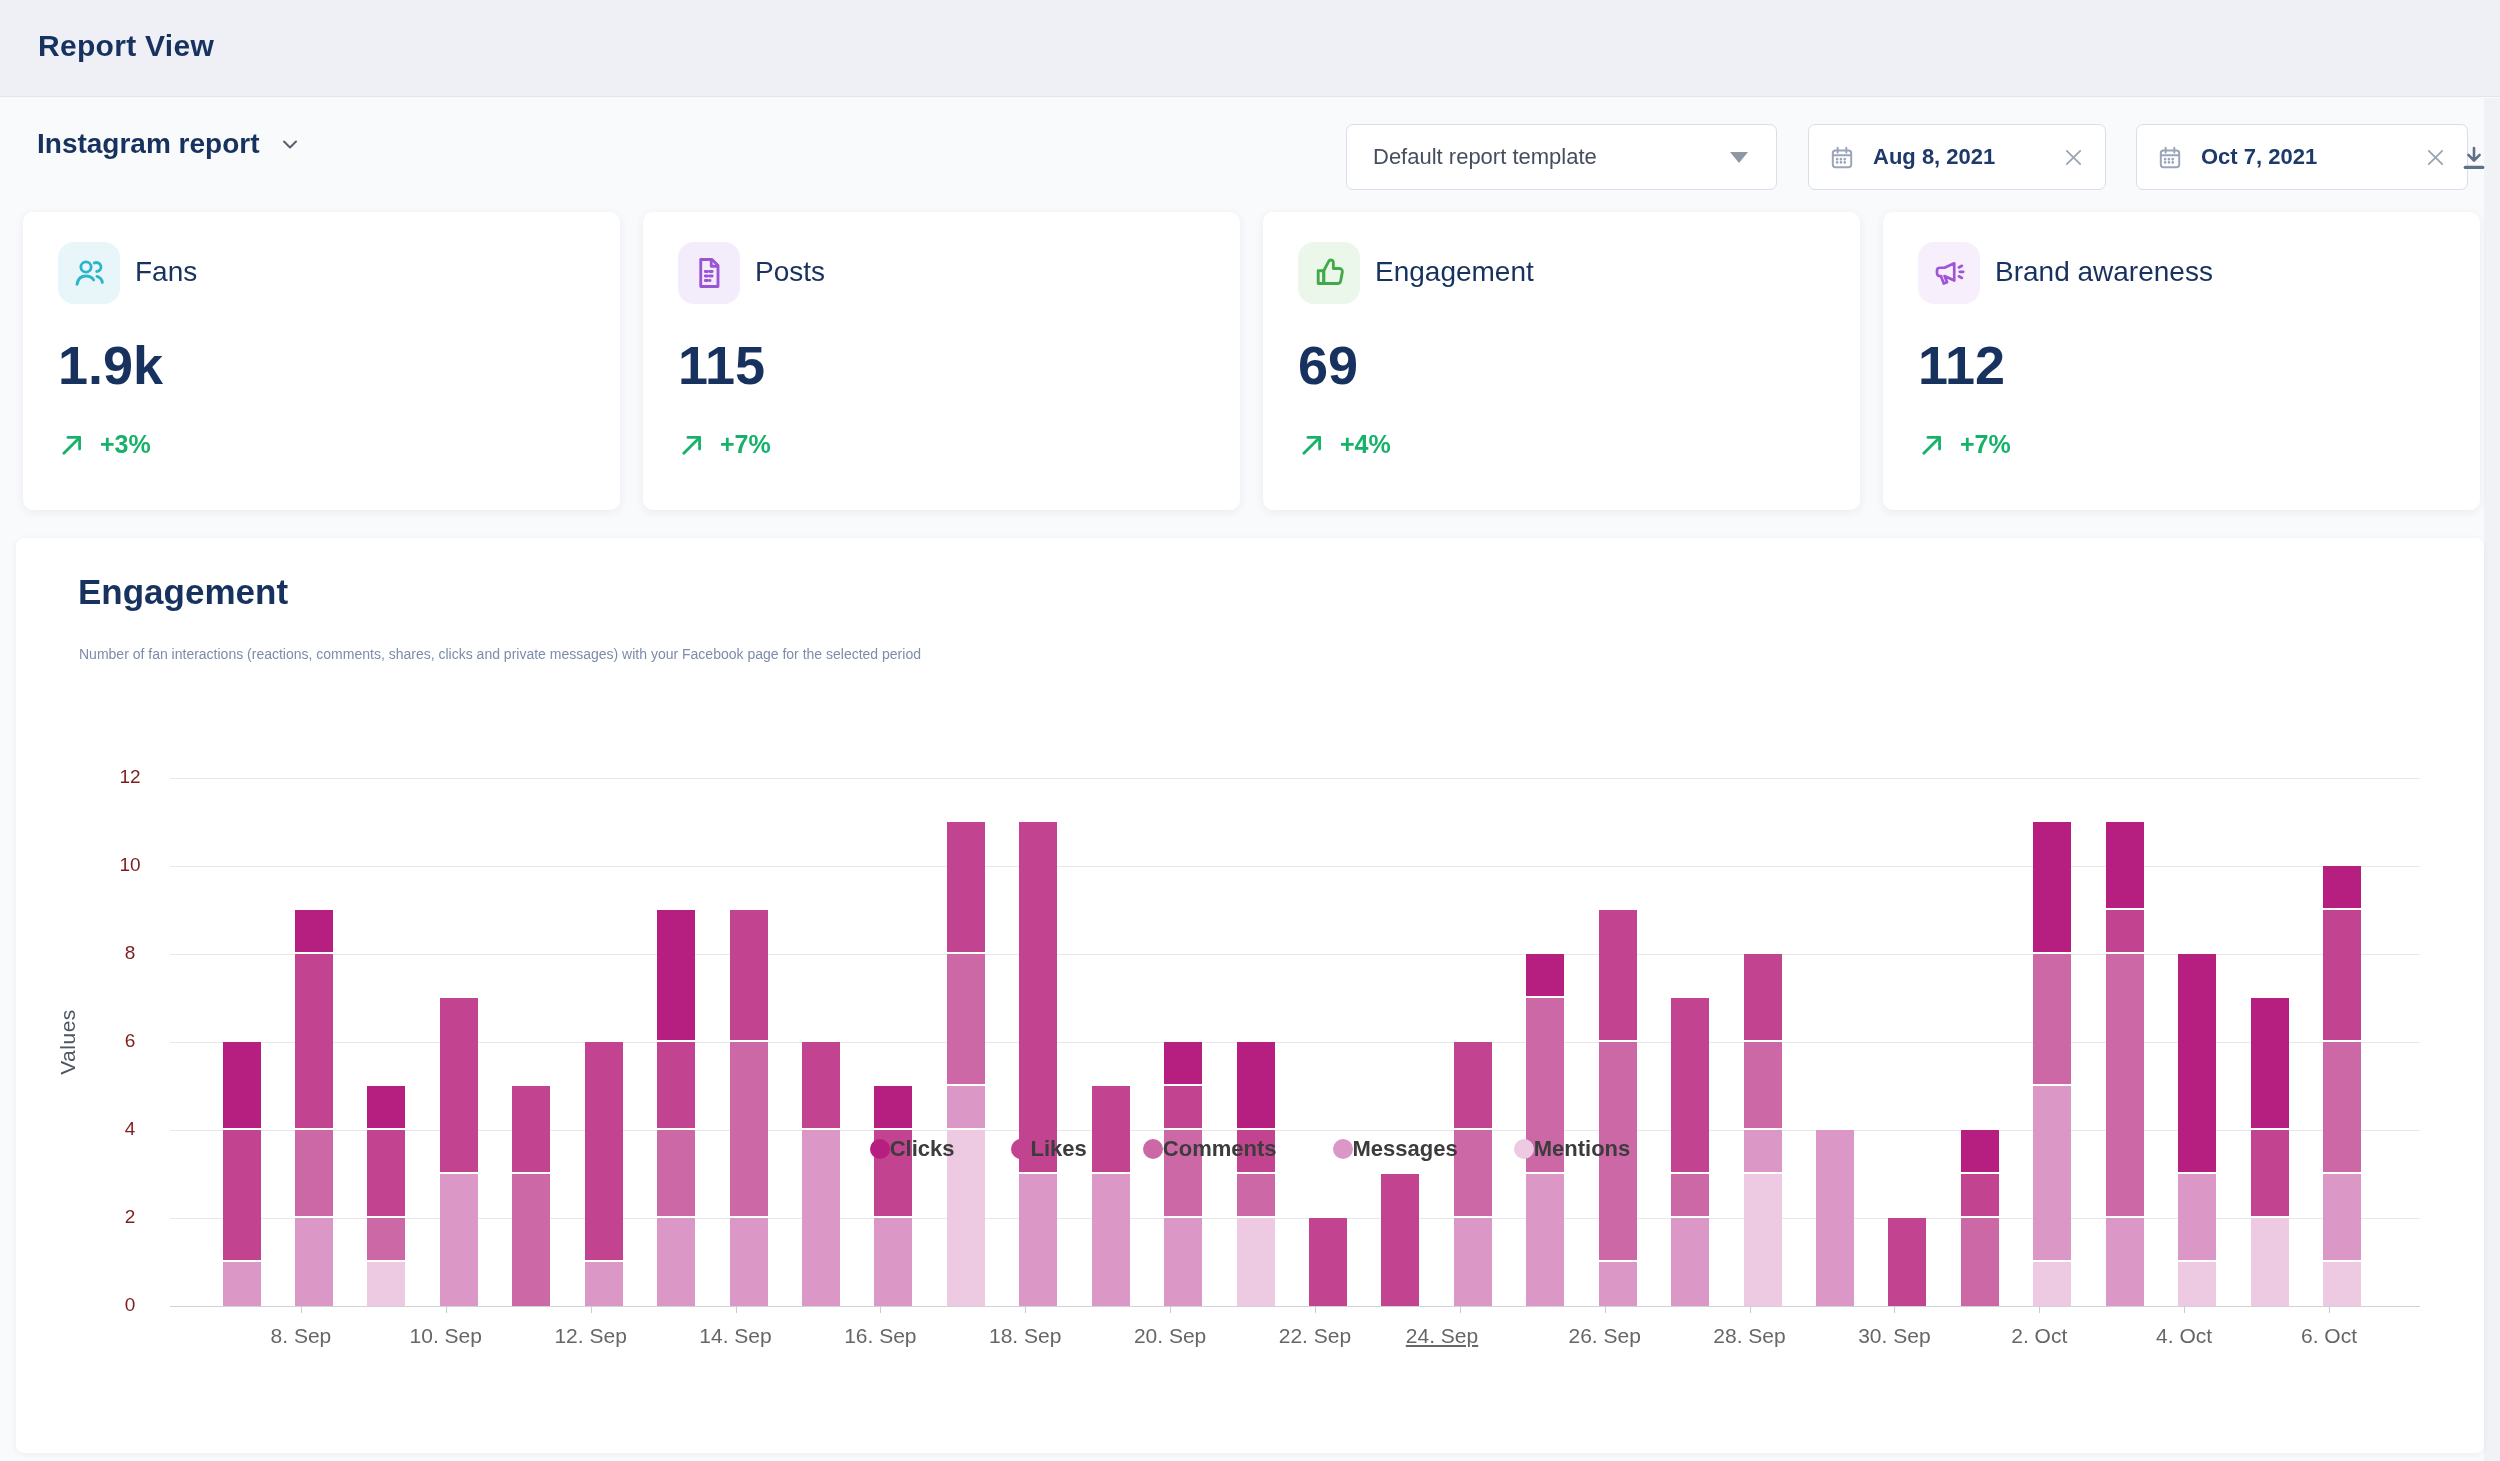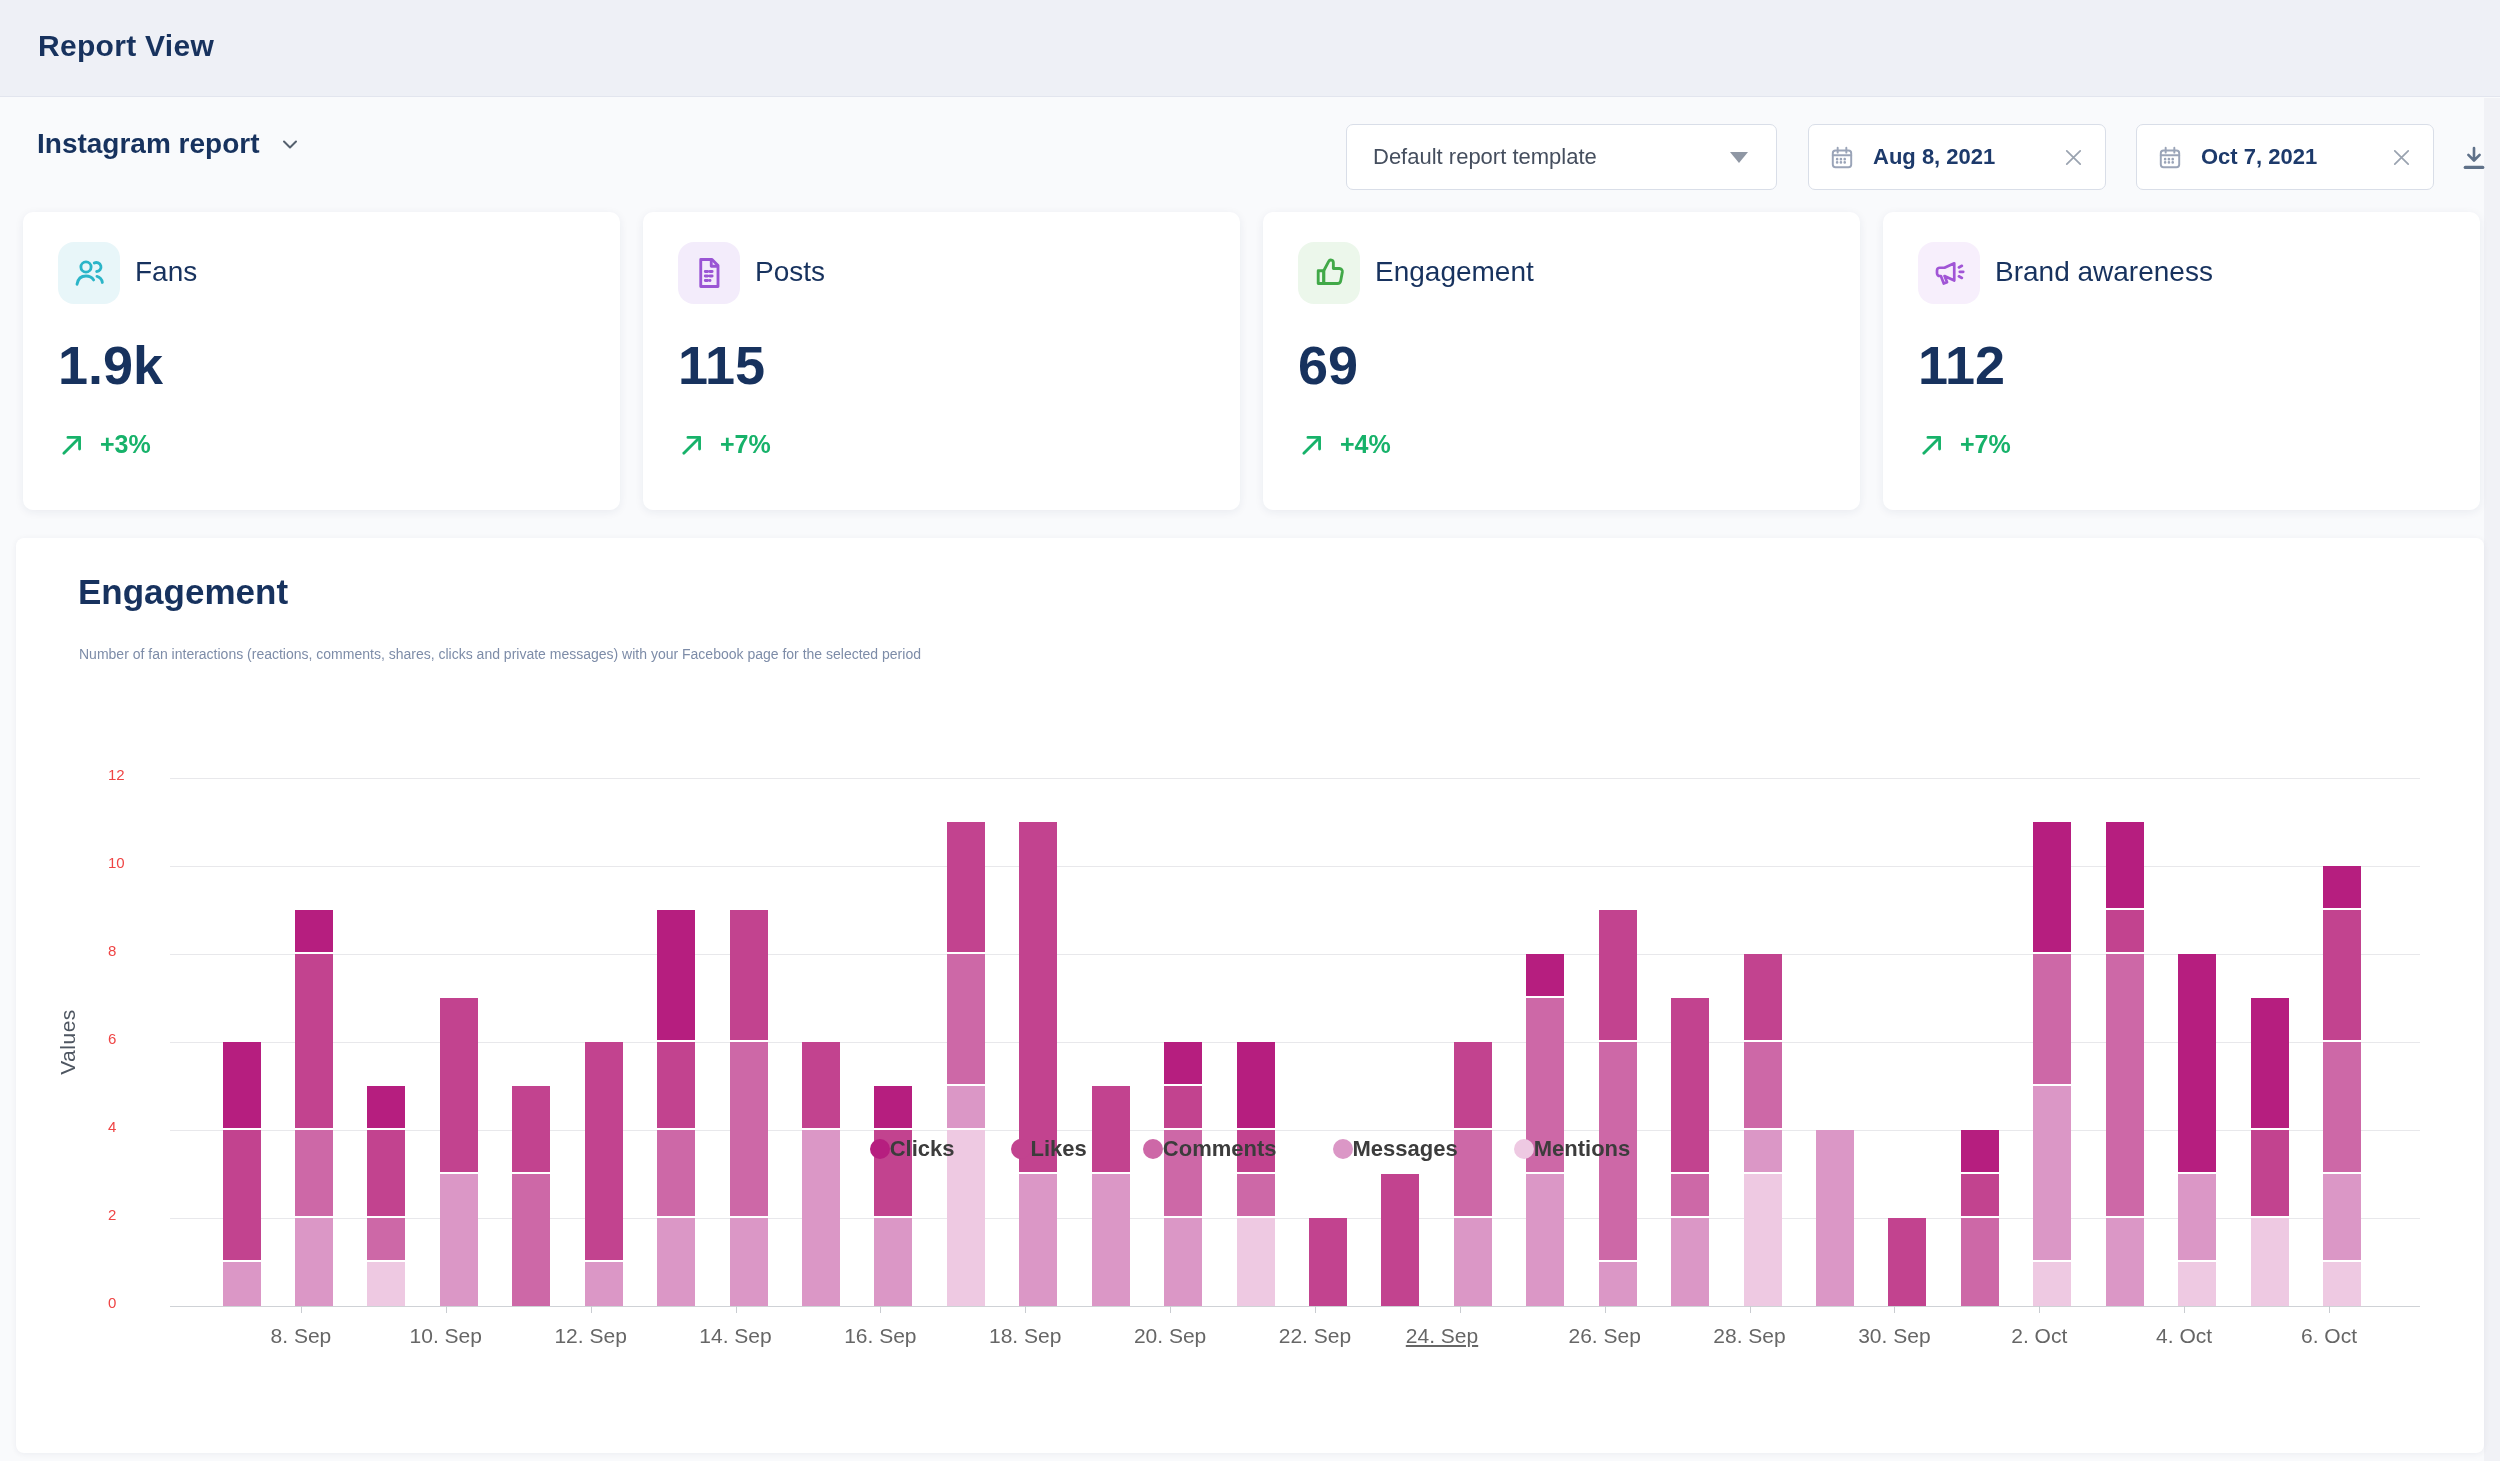--- a/index.html
+++ b/index.html
@@ -18,41 +18,41 @@
   .report-name-wrap{position:absolute;left:37px;top:30px;display:flex;align-items:center;gap:18px;cursor:pointer;}
   .report-name{font-size:28px;font-weight:600;color:#17325e;}
   .ctrl{position:absolute;top:26px;height:66px;background:#fff;border:1.5px solid #d9dee8;border-radius:7px;box-sizing:border-box;display:flex;align-items:center;}
   .tpl-select{left:1346px;width:431px;justify-content:space-between;padding:0 28px 0 26px;cursor:pointer;}
   .tpl-text{font-size:22px;color:#454e5e;}
   .caret{width:0;height:0;border-left:9px solid transparent;border-right:9px solid transparent;border-top:11px solid #8f97a4;}
   .date-box{padding:0 20px;justify-content:space-between;cursor:pointer;}
   .date-left{display:flex;align-items:center;gap:18px;}
   .date-text{font-size:22px;color:#1d3a6b;font-weight:bold;}
   .db1{left:1808px;width:298px;}
-  .db2{left:2136px;width:298px;justify-content:space-between;}
+  .db2{left:2136px;width:332px;justify-content:space-between;}
   .icon-btn{position:absolute;left:2452px;top:38px;width:44px;height:44px;display:flex;align-items:center;justify-content:center;cursor:pointer;background:none;border:none;padding:0;}
 
   
   .card{position:absolute;top:212px;width:597px;height:298px;background:#fff;border-radius:10px;box-shadow:0 2px 10px rgba(25,39,80,.07);}
   .chip{position:absolute;left:35px;top:30px;width:62px;height:62px;border-radius:16px;display:flex;align-items:center;justify-content:center;}
   .card-label{position:absolute;left:112px;top:44px;font-size:28px;font-weight:400;color:#17325e;}
   .card-value{position:absolute;left:35px;top:122px;font-size:54px;font-weight:700;color:#17325e;}
   .card-change{position:absolute;left:35px;top:218px;display:flex;align-items:center;gap:14px;}
   .change-text{font-size:25px;font-weight:600;color:#17b26a;}
 
   
   .chart-card{position:absolute;left:16px;top:538px;width:2468px;height:915px;background:#fff;border-radius:8px;box-shadow:0 1px 6px rgba(20,30,60,.06);}
   .chart-title{position:absolute;left:62px;top:34px;font-size:35px;font-weight:600;color:#17325e;}
   .chart-subtitle{position:absolute;left:63px;top:108px;font-size:14px;color:#7d8ca8;}
   .values-axis-title{position:absolute;left:30px;top:240px;width:44px;height:528px;display:flex;align-items:center;justify-content:center;}
   .values-axis-title span{transform:rotate(-90deg);white-space:nowrap;font-size:21px;color:#4e5661;letter-spacing:.5px;}
   #plot{position:absolute;left:154px;top:240px;width:2250px;height:528px;}
   .gridline{position:absolute;left:0;width:100%;height:1px;background:#e8e8eb;}
   .gridline.base{background:#cfd2d6;}
-  .ylabel{position:absolute;left:-62px;width:44px;text-align:left;font-size:15px;color:#ef4444;}
+  .ylabel{position:absolute;left:-62px;width:44px;text-align:center;font-size:19px;color:#7f1d1d;}
   .bar{position:absolute;bottom:0;display:flex;flex-direction:column;justify-content:flex-end;width:38px;cursor:pointer;}
   .seg{width:100%;box-sizing:border-box;}
   .bar .seg:not(:last-child){border-bottom:2px solid #fff;}
   .xtick{position:absolute;width:1px;height:7px;background:#c9ccd1;top:528px;}
   .xlabel{position:absolute;top:546px;width:140px;margin-left:-70px;text-align:center;font-size:21px;color:#666;}
   #legend{position:absolute;left:0;top:598px;width:100%;display:flex;justify-content:center;gap:56px;}
   .legend-item{display:flex;align-items:center;gap:0;cursor:pointer;}
   .legend-marker{width:20px;height:20px;border-radius:50%;}
   .legend-label{font-size:22px;font-weight:700;color:#3c3c3c;}
 </style>

